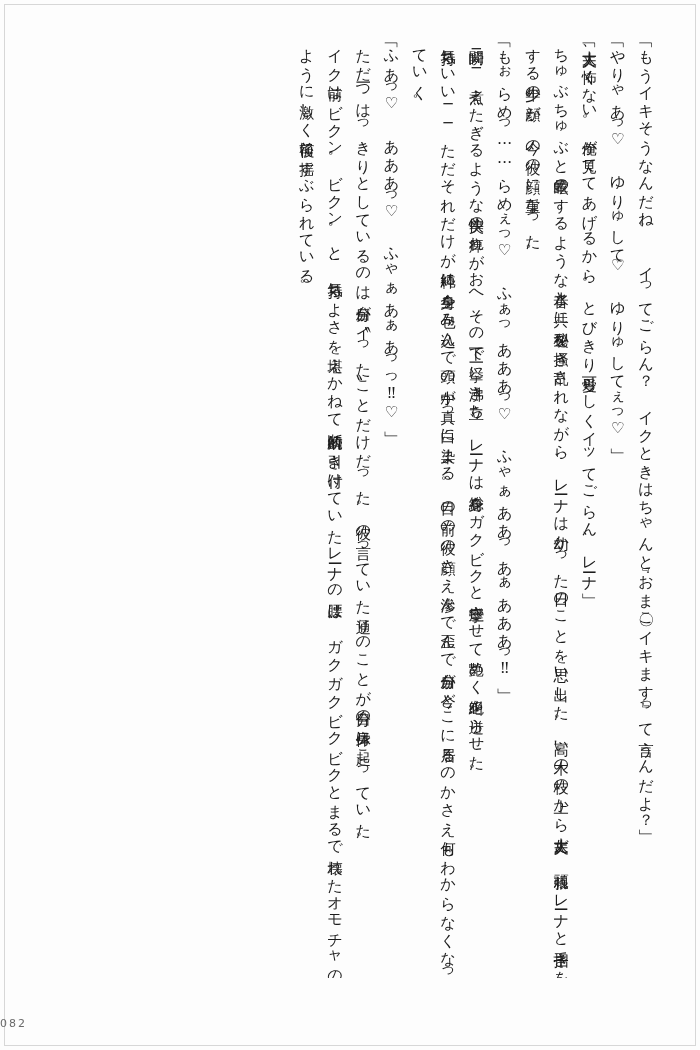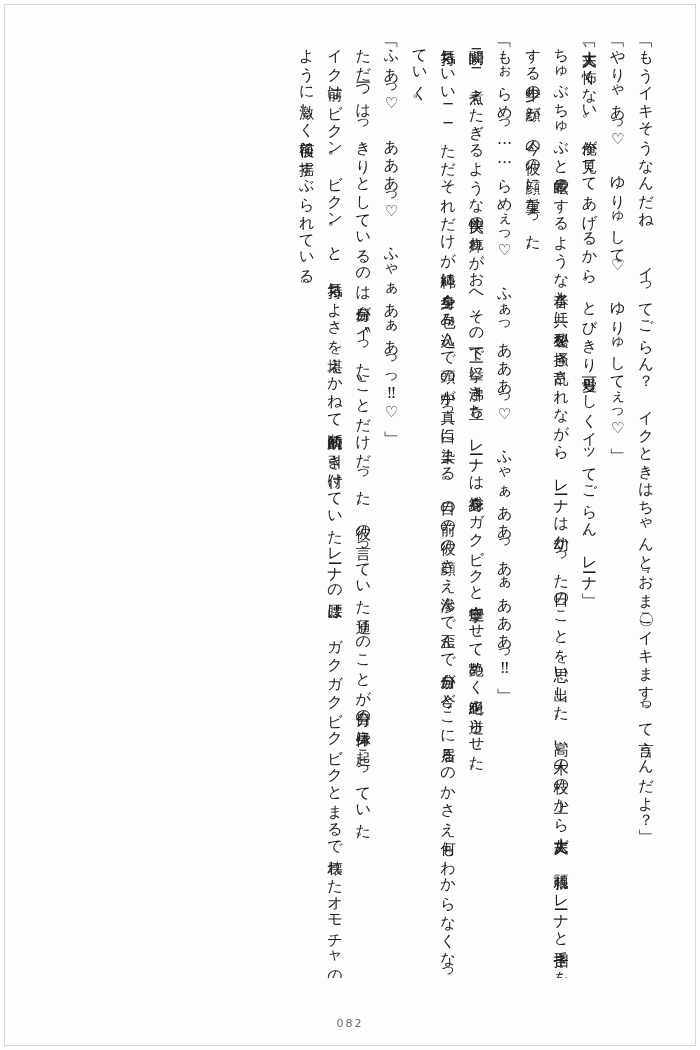--- a/index.html
+++ b/index.html
@@ -50,21 +50,21 @@
     color: #1c1c1c;
     font-family: "DejaVu Serif", "Liberation Serif", serif;
     overflow: hidden;
   }
 
   .page-number {
     position: absolute;
     left: 0;
     right: 0;
     bottom: 20px;
-    text-align: center;
+    text-align: left;
     font-size: 11px;
     letter-spacing: 0.18em;
     color: #6a6a6a;
     font-family: "DejaVu Sans", "Liberation Sans", sans-serif;
   }
 </style>
 </head>
 <body>
 
 <div class="page">

